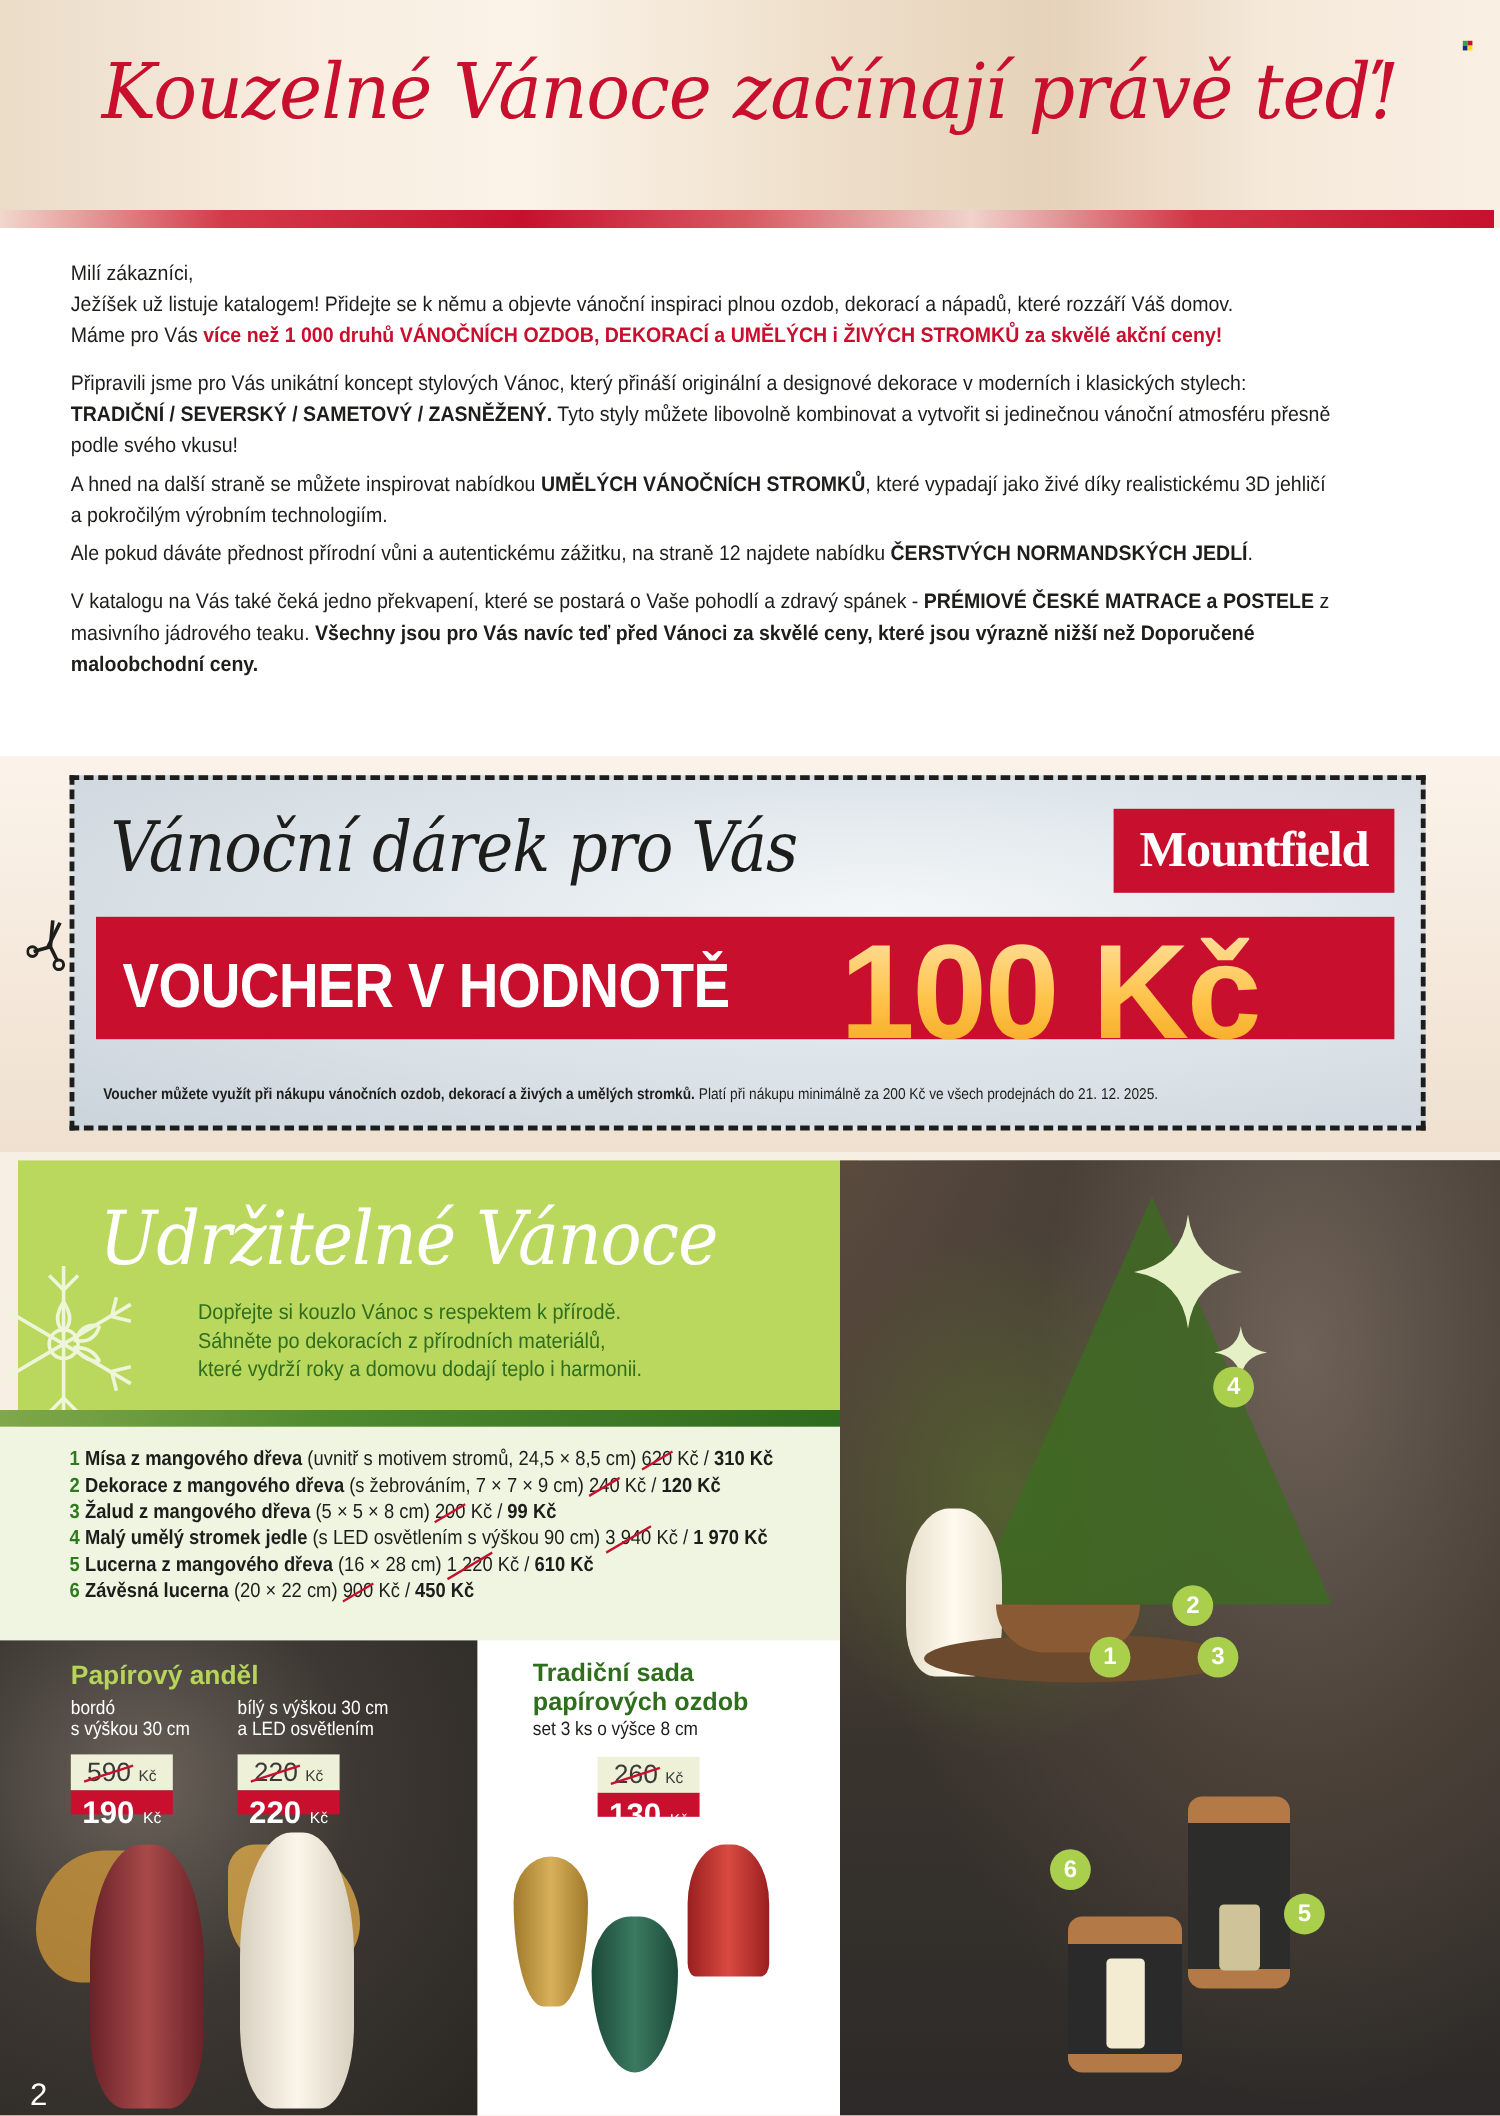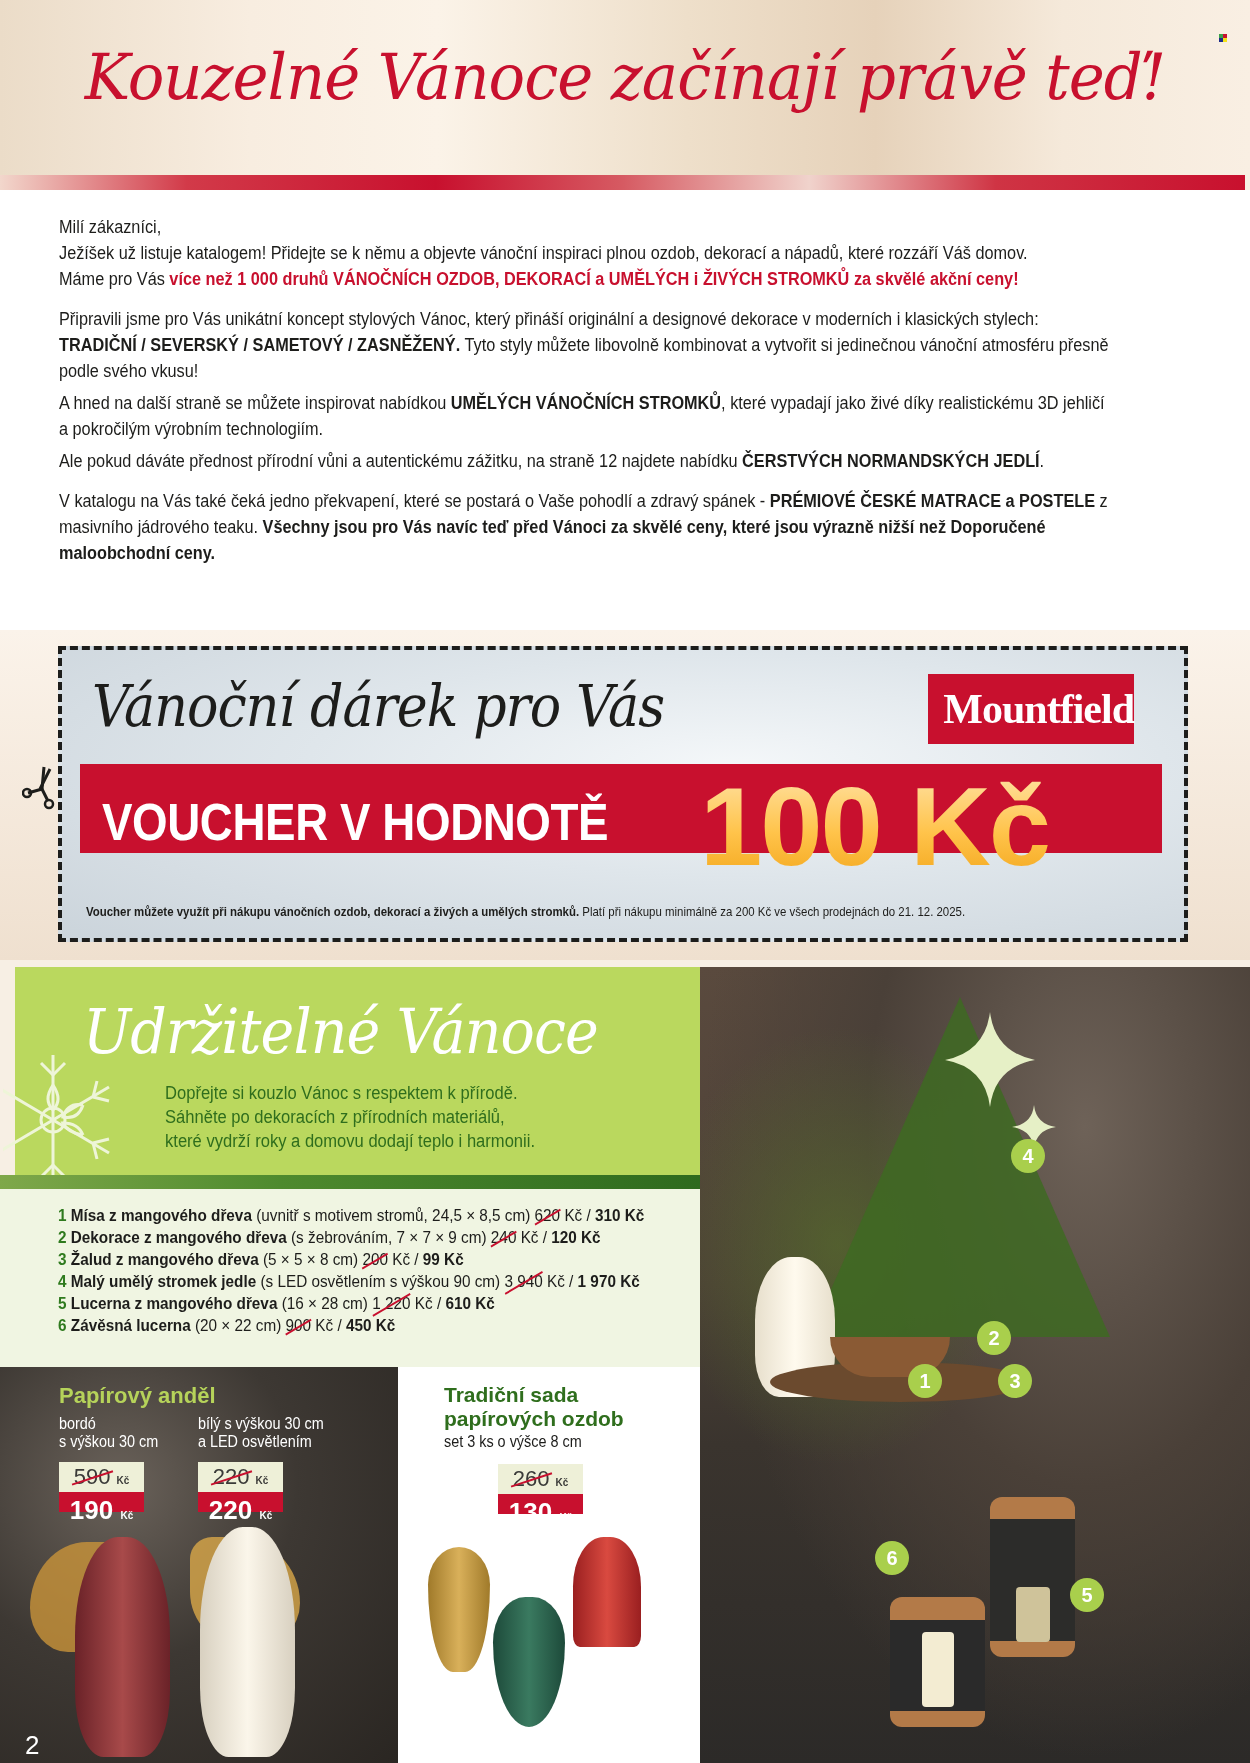--- a/index.html
+++ b/index.html
@@ -47,26 +47,26 @@
     position: absolute; left: 58px; top: 16px; width: 1130px; height: 296px;
     border: 4px dashed #1d1d1b;
     background: radial-gradient(ellipse at 60% 40%, #f4f7f9 0%, #dfe6eb 45%, #cbd4db 100%);
   }
   .voucher-title {
     position: absolute; left: 30px; top: 22px;
     font-family: "DejaVu Serif", serif; font-style: italic; font-size: 58px; color: #1d1d1b;
     transform: scaleX(0.9); transform-origin: left top; letter-spacing: -1px;
   }
   .mountfield {
-    position: absolute; left: 866px; top: 24px; width: 206px; height: 70px;
+    position: absolute; left: 866px; top: 24px; width: 234px; height: 70px;
     background: #c8102e; color: #ffffff; font-family: "Liberation Serif", serif;
-    font-weight: bold; font-size: 42px; text-align: right; line-height: 70px; letter-spacing: -1px;
+    font-weight: bold; font-size: 42px; text-align: center; line-height: 70px; letter-spacing: -1px;
   }
   .voucher-bar {
-    position: absolute; left: 18px; top: 114px; width: 1082px; height: 89px; background: #c8102e;
+    position: absolute; left: 18px; top: 114px; width: 1082px; height: 102px; background: #c8102e;
   }
   .voucher-label {
     position: absolute; left: 22px; top: 28px; font-size: 52px; font-weight: bold; color: #ffffff;
     transform: scaleX(0.88); transform-origin: left top; letter-spacing: -0.5px;
   }
   .voucher-amount {
     position: absolute; left: 620px; top: 4px; font-size: 112px; font-weight: bold;
     background: linear-gradient(180deg, #ffe3a8 0%, #ffc34a 55%, #f2a51a 100%);
     -webkit-background-clip: text; background-clip: text; color: transparent; letter-spacing: -2px;
     line-height: 118px;
@@ -133,21 +133,21 @@
   }
   .price-old .amt { position: relative; }
   .price-old .amt::after {
     content: ""; position: absolute; left: -3px; right: -3px; top: 50%; height: 2px; background: #c8102e;
     transform: rotate(-18deg);
   }
   .price-new {
     height: 20px; background: #c8102e; color: #ffffff; font-size: 26px; font-weight: bold; text-align: center;
     line-height: 36px;
   }
-  .cur { font-size: 10px; font-weight: bold; }
+  .cur { font-size: 13px; font-weight: normal; }
   .angel-figure { position: absolute; border-radius: 45% 45% 30% 30%; }
   .page-num {
     position: absolute; left: 25px; top: 1730px; font-size: 26px; color: #ffffff;
   }
 
   
   .ornament-panel {
     position: absolute; left: 398px; top: 1367px; width: 302px; height: 396px; background: #ffffff;
   }
   .ornament-title {

